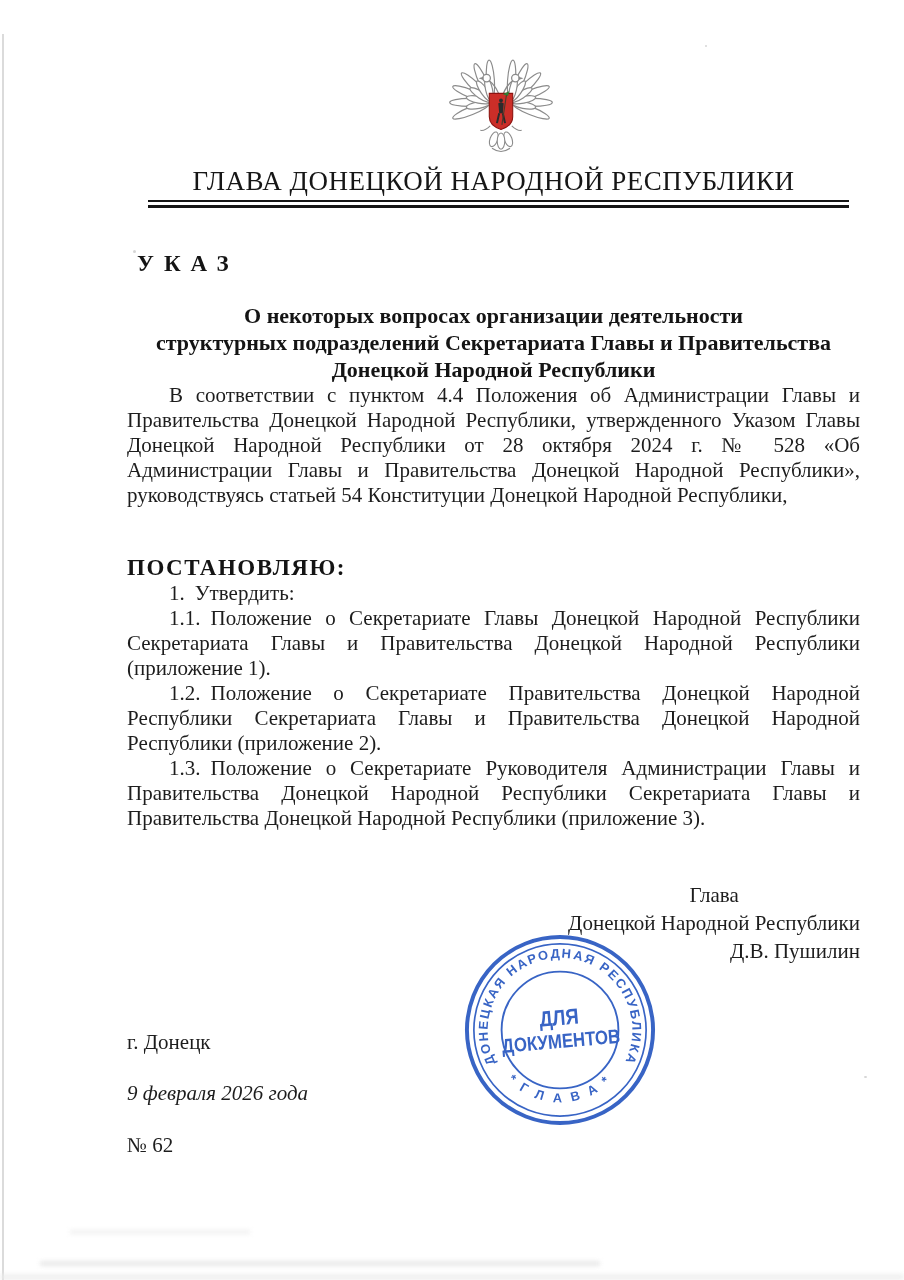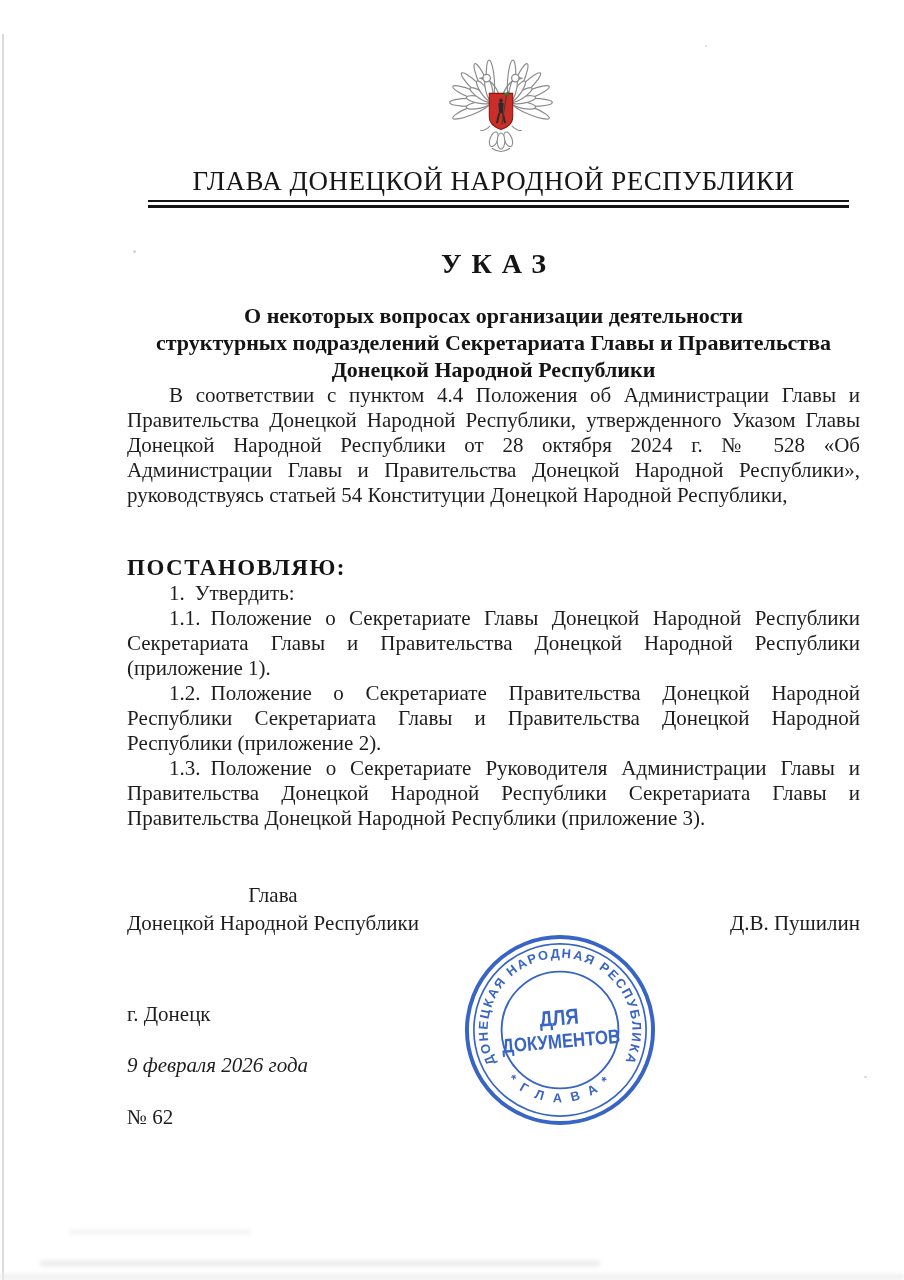--- a/index.html
+++ b/index.html
@@ -17,37 +17,37 @@
 
   .doc{margin:0 44px 0 127px;}
 
   .emblem{display:block;margin:50px auto 0;position:relative;left:7px;}
 
   .org-header{margin-top:4px;text-align:center;font-weight:normal;font-size:27px;
               line-height:30px;letter-spacing:.5px;color:#161616;}
   .header-rule{margin:4px 11px 0 21px;height:3px;
                border-top:2px solid #151515;border-bottom:3px solid #151515;}
 
-  .doc-type{margin-top:41px;text-align:center;font-weight:bold;font-size:28px;
+  .doc-type{margin-top:41px;font-weight:bold;font-size:23px;
             line-height:30px;letter-spacing:10px;padding-left:10px;color:#141414;}
 
   .doc-title{margin-top:23px;text-align:center;font-weight:bold;font-size:22px;
              line-height:27px;color:#141414;}
 
   p.par{margin:0;font-size:21px;line-height:25px;text-align:justify;
         text-indent:42px;}
   .preamble{margin-top:25px;}
   .resolve{margin-top:47px;font-weight:bold;font-size:23px;line-height:26px;
            letter-spacing:1.5px;color:#141414;}
   .item{margin-top:10px;}
   .item-first{margin-top:25px;}
   .inum{margin-right:10px;}
 
   .sig-row{margin-top:50px;display:flex;justify-content:space-between;
-           align-items:flex-end;font-size:21px;line-height:28px;}
+           align-items:flex-end;font-size:21px;line-height:28px;flex-direction:column;}
   .sig-post{text-align:center;}
   .sig-name{white-space:nowrap;text-align:right;}
 
   .place{margin-top:65px;font-size:21px;line-height:25px;}
   .date{margin-top:26px;font-size:21px;line-height:25px;font-style:italic;}
   .docnum{margin-top:27px;font-size:21px;line-height:25px;}
 
   .stamp{position:absolute;left:461px;top:931px;opacity:.95;}
 </style>
 </head>

